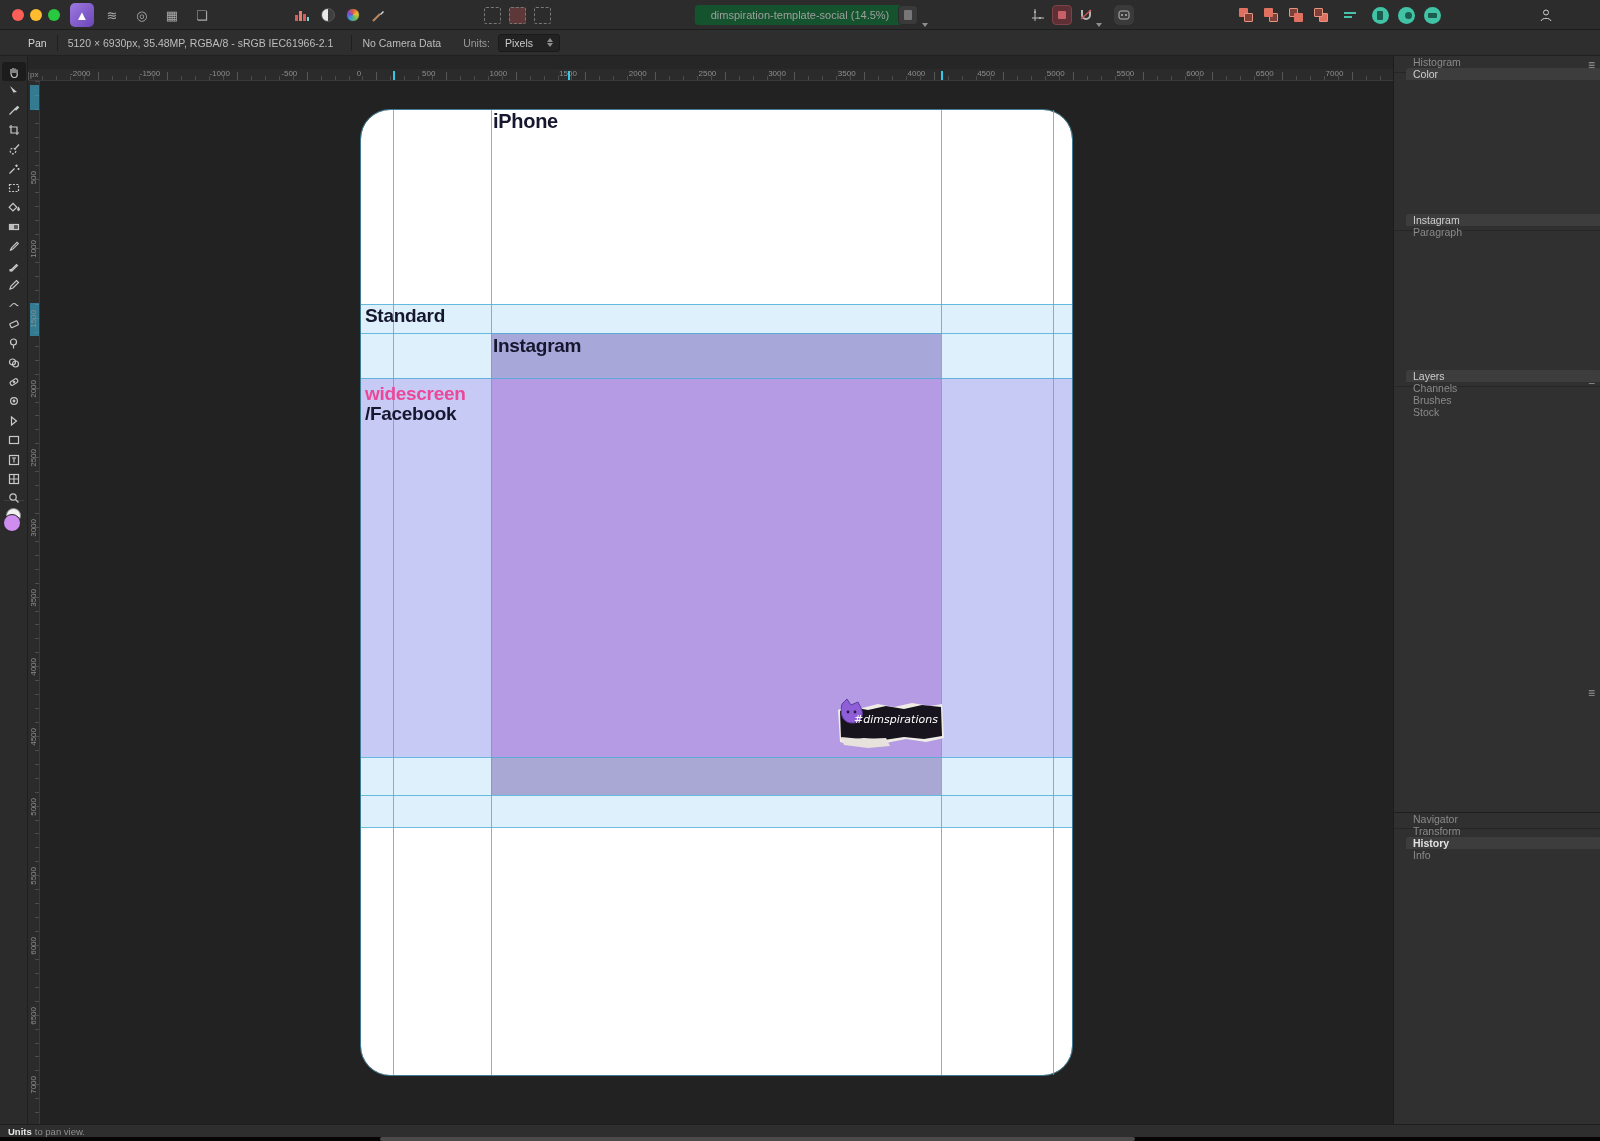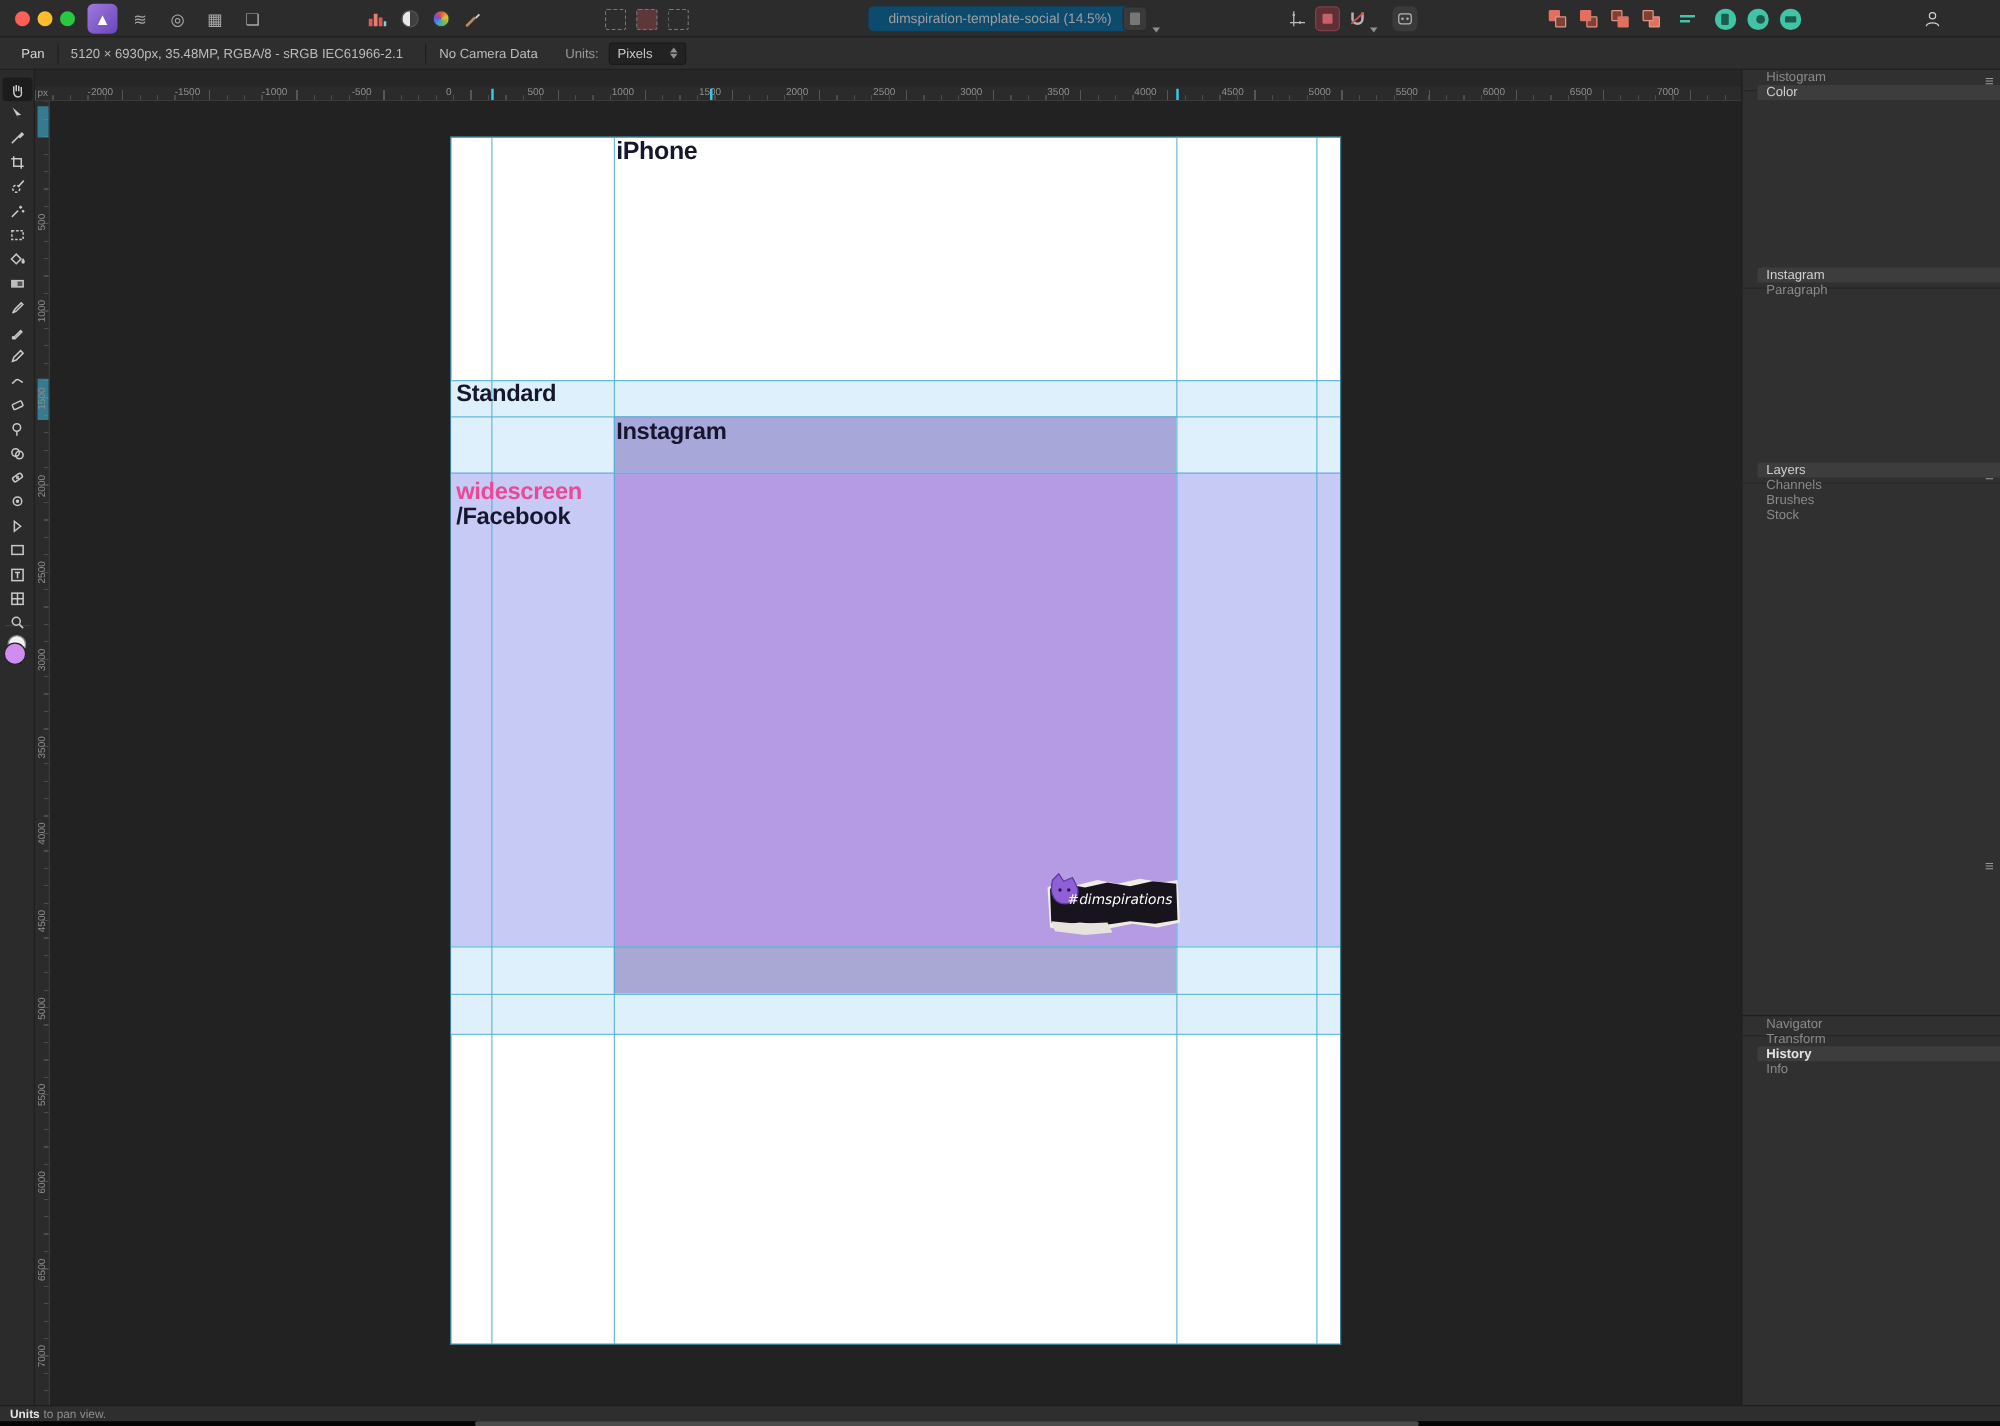--- a/index.html
+++ b/index.html
@@ -10,21 +10,21 @@
   .abs { position:absolute; }
 
   
   #titlebar { left:0; top:0; width:1600px; height:30px; background:#2c2c2c; border-bottom:1px solid #1d1d1d; }
   .tl { width:12px; height:12px; border-radius:50%; top:9px; }
   .persona { width:24px; height:24px; top:3px; border-radius:5px; display:flex; align-items:center; justify-content:center;
              font-size:13px; color:#a8a8a8; }
   .persona.active { background:linear-gradient(135deg,#9d79e0,#6b46b8); color:#fff; }
   .chipicon { width:20px; height:20px; top:5px; border-radius:4px; display:flex; align-items:center; justify-content:center; }
   .dashsq { width:17px; height:17px; top:7px; border:1px dashed #787878; border-radius:2px; }
-  #doc-title-pill { top:5px; height:20px; background:#0c4a6e; border-radius:4px; color:#9f9f9f; font-size:11px;
+  #doc-title-pill { top:5px; height:20px; background:#14532d; border-radius:4px; color:#9f9f9f; font-size:11px;
                     display:flex; align-items:center; padding:2px 16px; left:50%; transform:translateX(-50%); }
   .caret-down { width:0; height:0; border-left:3px solid transparent; border-right:3px solid transparent; border-top:4px solid #8f8f8f; display:inline-block; }
   .caret-up { width:0; height:0; border-left:3px solid transparent; border-right:3px solid transparent; border-bottom:4px solid #8f8f8f; display:inline-block; }
   .arr-chip { width:20px; height:20px; top:5px; border-radius:3px; }
   .arr-chip .sq1 { position:absolute; left:3px; top:3px; width:9px; height:9px; background:#e0705f; border-radius:1px; }
   .arr-chip .sq2 { position:absolute; left:8px; top:8px; width:9px; height:9px; border:1px solid #e8937f; background:#7e4138; border-radius:1px; }
   .teal-circ { width:17px; height:17px; top:7px; border-radius:50%; background:#41c3a6; }
   .teal-circ i { position:absolute; left:5px; top:4px; width:6px; height:9px; background:#1c5c4e; border-radius:1px; }
 
   
@@ -63,21 +63,21 @@
   #leftruler { left:28px; top:81px; width:12px; height:1043px; background:#2b2b2b; border-right:1px solid #3a3a3a; overflow:hidden; }
   #leftruler .ticks { position:absolute; top:0; right:0; height:100%; width:4px;
      background:repeating-linear-gradient(to bottom,#4b4b4b 0 1px,transparent 1px 13.935px); }
   .rlabelv { position:absolute; left:1px; font-size:8px; color:#8e8e8e; writing-mode:vertical-rl; transform:rotate(180deg); }
   .ruler-mark { position:absolute; top:2px; width:2px; height:10px; background:#35c8e8; }
   .ruler-markv { position:absolute; left:2px; width:9px; background:rgba(60,190,230,.55); }
 
   
   #viewport { left:40px; top:81px; width:1353px; height:1043px; background:#222; overflow:hidden; }
   #artboard { position:absolute; left:321px; top:29px; width:711px; height:965px; background:#ffffff;
-              outline:1px solid rgba(84,184,222,.6); }
+              outline:1px solid rgba(84,184,222,.6);border-radius:29px; }
   .band { position:absolute; }
   .vguide { position:absolute; top:0; width:1px; height:100%; background:rgba(73,173,214,.8); }
   .hguide { position:absolute; left:0; width:100%; height:1px; background:rgba(73,173,214,.8); }
   .cnv-label { position:absolute; font-weight:700; font-size:19px; letter-spacing:-0.3px; line-height:20px; }
   #tagimg { position:absolute; left:467px; top:588px; }
 
   
   #rightpanel { left:1393px; top:56px; width:207px; height:1068px; background:#303030; border-left:1px solid #1c1c1c; font-size:10px; }
   .ptabs { position:absolute; left:0; width:207px; height:17px; border-bottom:1px solid #262626; display:flex; align-items:stretch; padding-left:12px;flex-direction:column; }
   .ptab { padding:0 7px; display:flex; align-items:center; color:#8a8a8a; font-size:10.5px; }
@@ -201,21 +201,21 @@
         </svg>
     </div>
   <div class="persona abs active" style="left: 70px;">▲</div>
       <div class="persona abs" style="left: 100px;">≋</div>
       <div class="persona abs" style="left: 130px;">◎</div>
       <div class="persona abs" style="left: 160px;">▦</div>
       <div class="persona abs" style="left: 190px;">❏</div>
     </div>
 
   <div id="contextbar" class="abs">
-    <span style="margin-left:17px;color:#d6d6d6">Pan</span>
+    <span style="margin-left:28px;color:#d6d6d6">Pan</span>
     <span class="sep"></span>
     <span>5120 × 6930px, 35.48MP, RGBA/8 - sRGB IEC61966-2.1</span>
     <span class="sep" style="margin-left:18px"></span>
     <span>No Camera Data</span>
     <span style="margin-left:22px;color:#9a9a9a">Units:</span>
     <div id="units-select" style="margin-left:8px">
       <span>Pixels</span>
       <span class="dblcaret">
           <span class="caret-up"></span>
           <span class="caret-down"></span>

